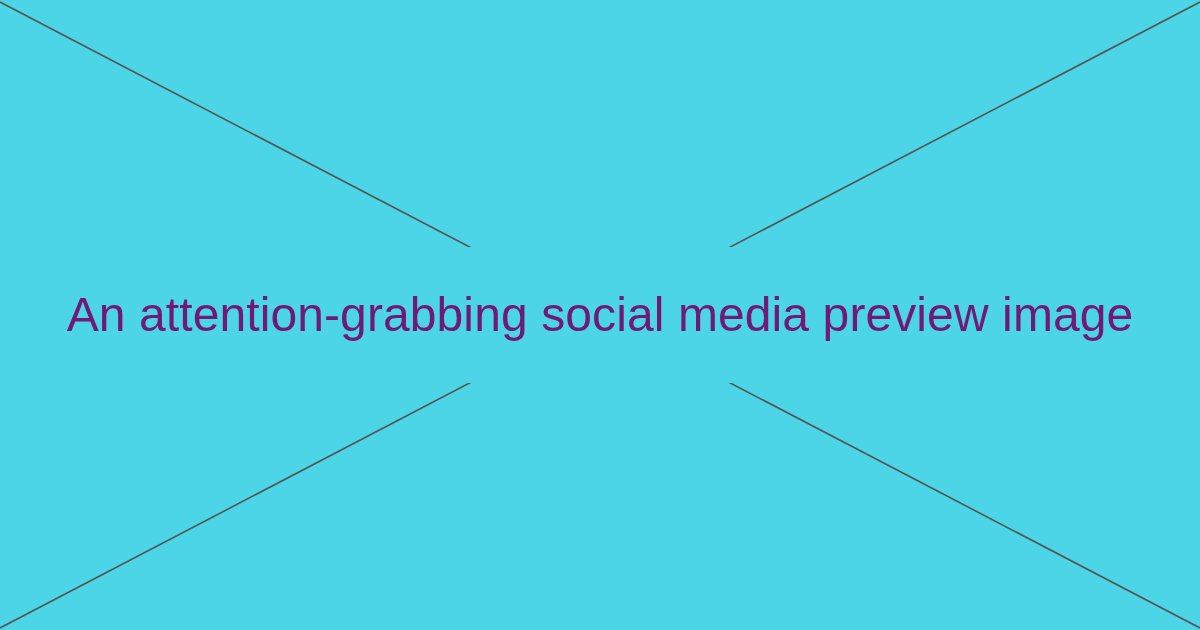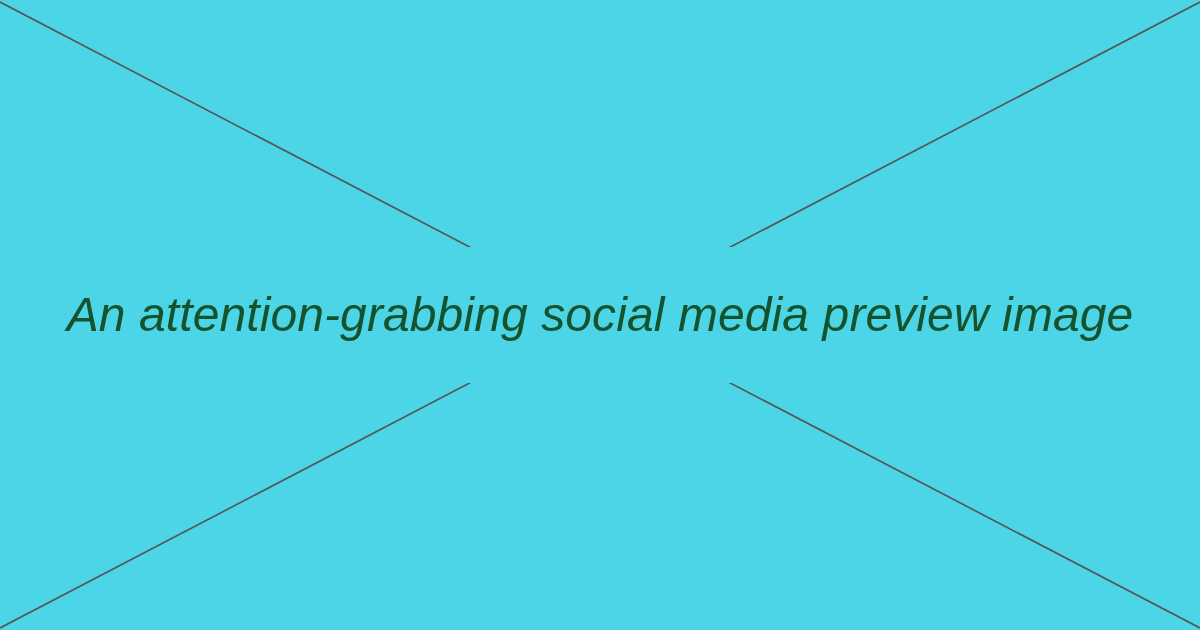--- a/index.html
+++ b/index.html
@@ -54,16 +54,16 @@
 <body>
 
 <div id="placeholder-canvas" style="width: 1200px; height: 630px; background: rgb(75, 213, 230);">
 
   <svg class="cross-svg" viewBox="0 0 1200 630" preserveAspectRatio="none">
     <line x1="0" y1="2" x2="1200" y2="628" stroke="#555555" stroke-width="1.6" shape-rendering="auto"></line>
     <line x1="0" y1="628" x2="1200" y2="2" stroke="#555555" stroke-width="1.6" shape-rendering="auto"></line>
   </svg>
 
   <div class="caption-layer">
-    <div class="caption-text" style="color: #14532d; font-size: 48px; background: rgb(75, 213, 230); font-style: italic;">An attention-grabbing social media preview image</div>
+    <div class="caption-text" style="color: #701a75; font-size: 48px; background: rgb(75, 213, 230);">An attention-grabbing social media preview image</div>
   </div>
 
 </div>
 
 </body></html>

